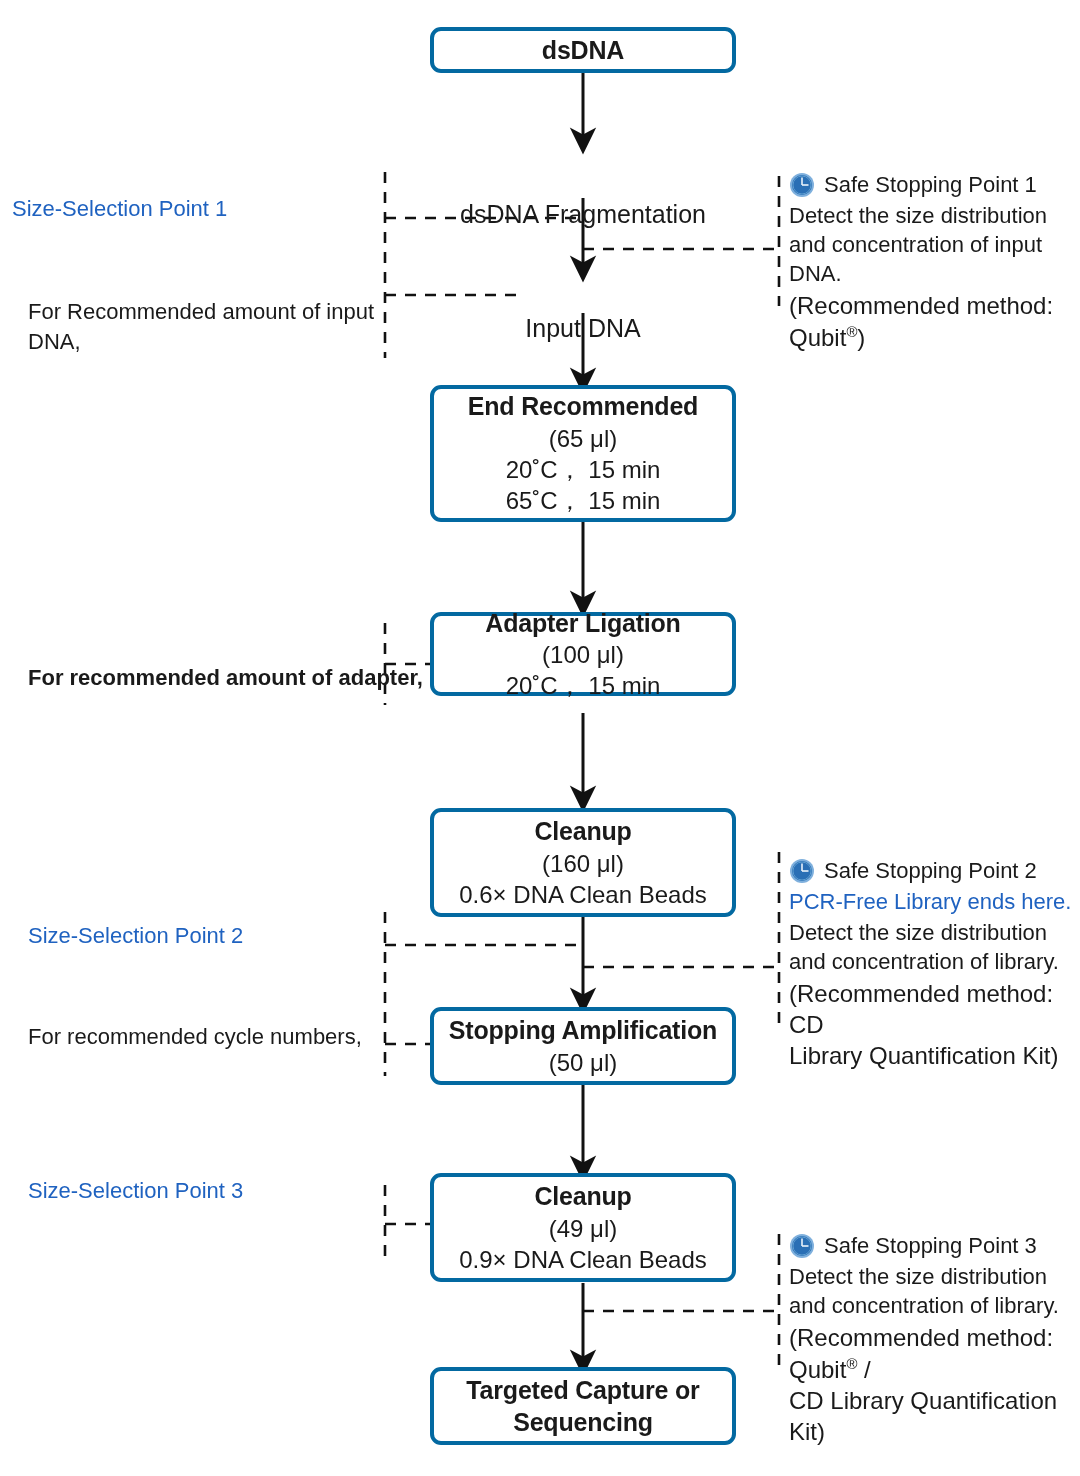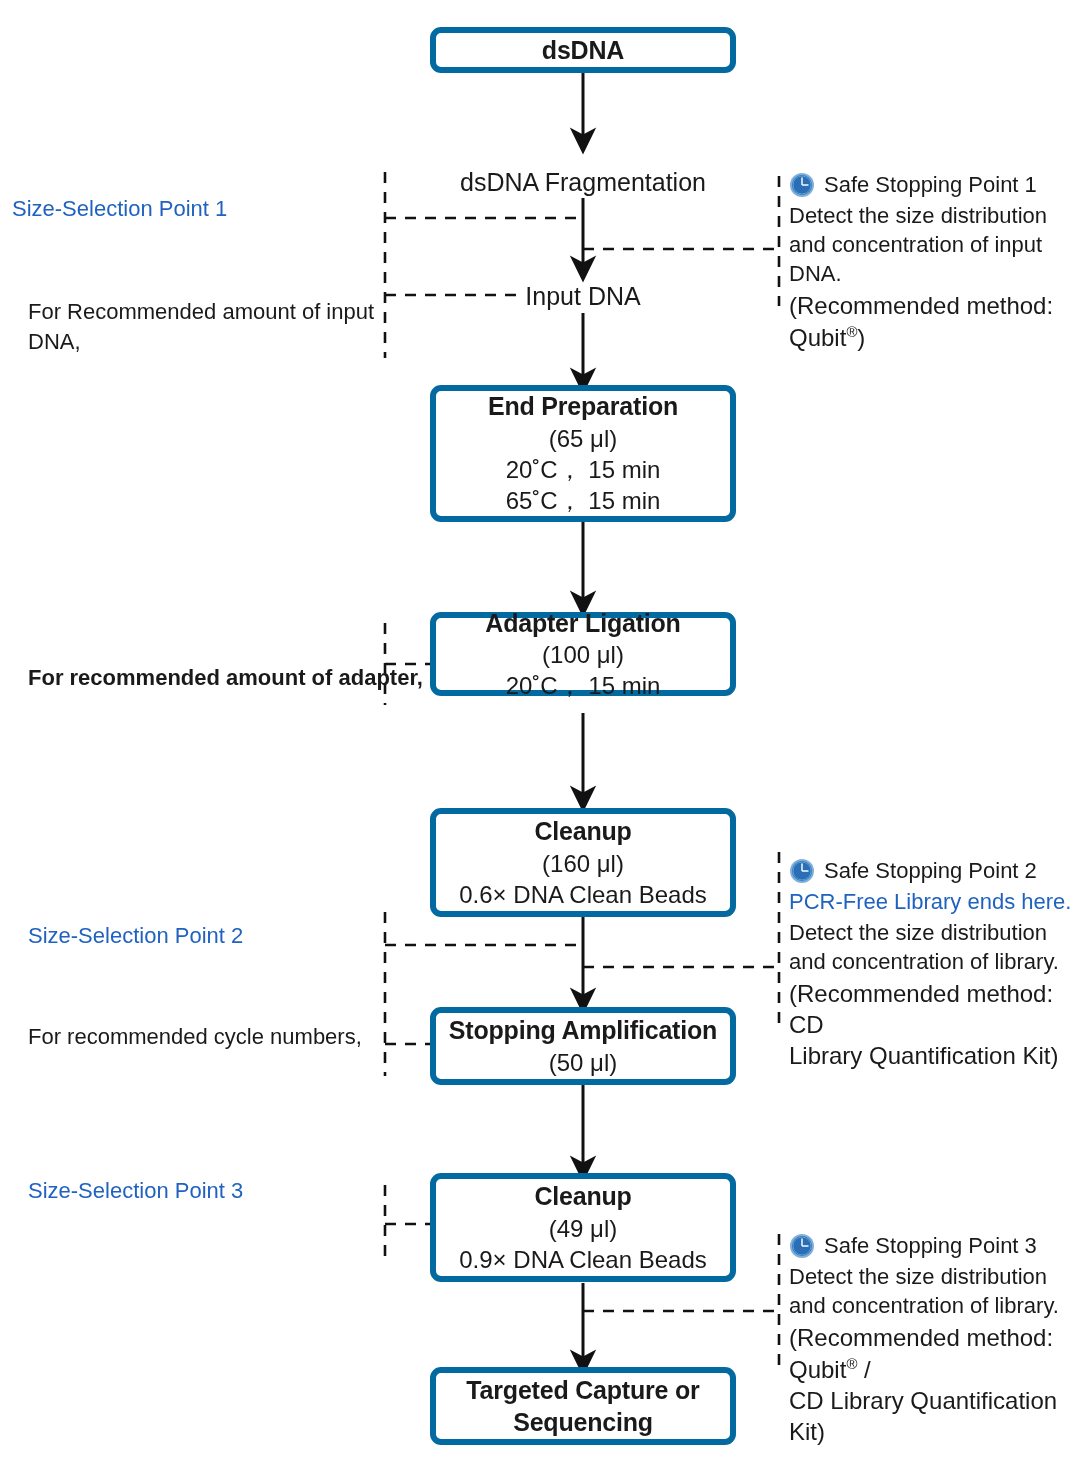--- a/index.html
+++ b/index.html
@@ -26,21 +26,21 @@
     inset: 0;
     width: 1080px;
     height: 1476px;
     pointer-events: none;
   }
 
   
   .node {
     position: absolute;
     box-sizing: border-box;
-    border: 6px solid #0369a1;
+    border: 4px solid #0369a1;
     border-radius: 11px;
     background: #ffffff;
     display: flex;
     flex-direction: column;
     align-items: center;
     justify-content: center;
     text-align: center;
     line-height: 1.30;
   }
   .node .ttl {
@@ -59,20 +59,21 @@
     font-size: 25px;
   }
 
   
   .inline-label {
     position: absolute;
     font-size: 25px;
     text-align: center;
     white-space: nowrap;
     color: #1a1a1a;
+    margin-top: 32px;
   }
 
   
   .left-note {
     position: absolute;
     font-size: 22px;
     line-height: 1.36;
     color: #1a1a1a;
   }
   .left-note.blue {
@@ -174,21 +175,21 @@
 
   <div class="node" style="left:430px; top:27px; width:306px; height:46px;">
     <div class="ttl">dsDNA</div>
   </div>
 
   <div class="inline-label" style="left:433px; top:168px; width:300px;">dsDNA Fragmentation</div>
 
   <div class="inline-label" style="left:433px; top:282px; width:300px;">Input DNA</div>
 
   <div class="node" style="left:430px; top:385px; width:306px; height:137px;">
-    <div class="ttl">End Preparation</div>
+    <div class="ttl">End Recommended</div>
     <div class="sub">(65 μl)</div>
     <div class="sub">20˚C， 15 min</div>
     <div class="sub">65˚C， 15 min</div>
   </div>
 
   <div class="node" style="left:430px; top:612px; width:306px; height:84px;">
     <div class="ttl">Adapter Ligation</div>
     <div class="sub">(100 μl)</div>
     <div class="sub">20˚C， 15 min</div>
   </div>

